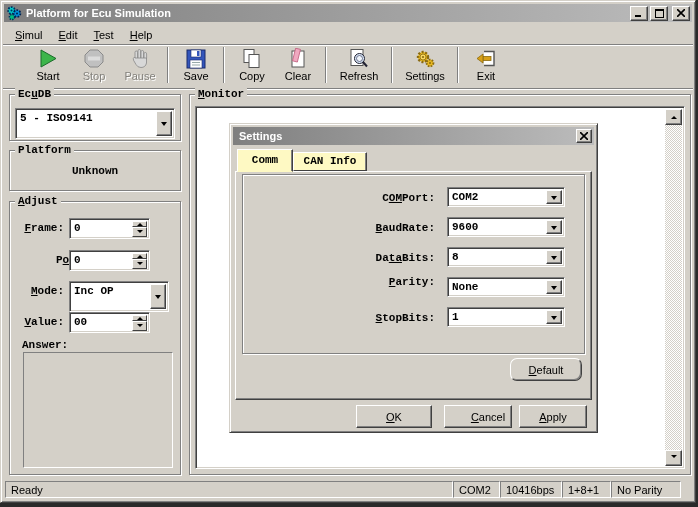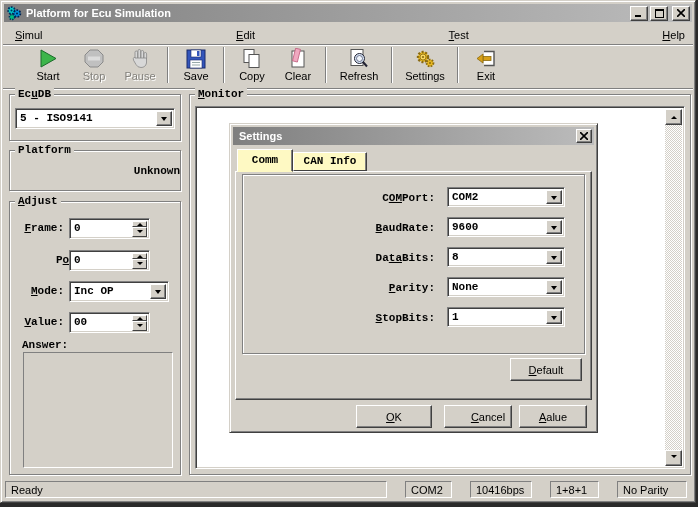--- a/index.html
+++ b/index.html
@@ -18,21 +18,21 @@
   .title-text { color:#fff; font-weight:bold; margin-left:4px; flex:1;
                 white-space:nowrap; overflow:hidden; }
   .tbtn { width:18px; height:15px; background:#d4d0c8; border:1px solid;
           border-color:#fff #404040 #404040 #fff; box-shadow: inset -1px -1px 0 #808080;
           margin-left:2px; display:flex; align-items:center; justify-content:center; }
   .tbtn.gap { margin-left:4px; }
 
   
   .menubar { position:absolute; left:2px; top:24px; right:2px; height:20px;
              display:flex; align-items:center; padding-left:4px;
-             border-bottom:1px solid #808080; box-shadow:0 1px 0 #fff;justify-content:space-between; }
+             border-bottom:1px solid #808080; box-shadow:0 1px 0 #fff; }
   .menu-item { padding:3px 8px; }
 
   
   .toolbar { position:absolute; left:2px; top:46px; right:2px; height:42px;
              display:flex; align-items:flex-start; padding-left:22px;
              border-bottom:1px solid #808080; box-shadow:0 1px 0 #fff; }
   .toolbtn { width:46px; height:40px; display:flex; flex-direction:column; align-items:center;
              background:transparent; border:none; padding-top:1px; font:inherit; }
   .toolbtn.wide { width:56px; }
   .toolbtn .tlabel { margin-top:0px; }
@@ -43,21 +43,21 @@
   
   .mono { font-family:"Liberation Mono", monospace; font-weight:bold; font-size:11px; }
   .groupbox { position:absolute; border:1px solid #808080;
               box-shadow: inset 1px 1px 0 #fff, 1px 1px 0 #fff; }
   .gb-title { position:absolute; top:-7px; left:5px; background:#d4d0c8; padding:0 3px;
               line-height:13px; white-space:nowrap; }
 
   
   .sunken { background:#fff; border:1px solid; border-color:#808080 #fff #fff #808080;
             box-shadow: inset 1px 1px 0 #404040, inset -1px -1px 0 #d4d0c8; }
-  .combo { position:absolute; height:21px; display:flex; align-items:stretch; }
+  .combo { position:absolute; height:31px; display:flex; align-items:stretch; }
   .combo-value { flex:1; padding:3px 0 0 4px; white-space:nowrap; overflow:hidden; }
   .combo-btn { width:16px; margin:2px 2px 2px 0; background:#d4d0c8; border:1px solid;
                border-color:#fff #404040 #404040 #fff; box-shadow: inset -1px -1px 0 #808080;
                display:flex; align-items:center; justify-content:center; }
   .arrow-down { width:0; height:0; border:3px solid transparent; border-top:4px solid #000; margin-top:4px; }
   .spin { position:absolute; height:21px; display:flex; align-items:stretch; }
   .spin-value { flex:1; padding:3px 0 0 4px; white-space:nowrap; overflow:hidden; }
   .spin-btns { width:15px; margin:2px 2px 2px 0; display:flex; flex-direction:column; }
   .spin-up,.spin-down { flex:1; background:#d4d0c8; border:1px solid;
                         border-color:#fff #404040 #404040 #fff;
@@ -101,21 +101,21 @@
              box-shadow: inset -1px -1px 0 #808080; }
   .dlg-group { position:absolute; left:12px; top:50px; width:343px; height:180px;
                border:1px solid #808080; box-shadow: inset 1px 1px 0 #fff, 1px 1px 0 #fff; }
   .dlg-label { position:absolute; width:130px; text-align:right; white-space:nowrap; }
   .pushbtn { position:absolute; background:#d4d0c8; border:1px solid;
              border-color:#fff #404040 #404040 #fff; box-shadow: inset -1px -1px 0 #808080;
              display:flex; align-items:center; justify-content:center; font:inherit; }
 
   
   .statusbar { position:absolute; left:2px; right:2px; bottom:2px; height:22px;
-               display:flex; align-items:flex-start; padding:3px 6px 2px 2px; gap:18px; }
+               display:flex; align-items:flex-start; padding:3px 12px 2px 2px; gap:0; }
   .sb-panel { height:17px; border:1px solid; border-color:#808080 #fff #fff #808080;
               display:flex; align-items:center; padding:0 5px; white-space:nowrap; }
   .sb-msg { flex:1; }
   .sb-com { width:47px; } .sb-baud { width:62px; } .sb-frame { width:49px; } .sb-parity { width:70px; }
 
   u { text-decoration:underline; }
   .center-val { position:absolute; left:0; right:0; text-align:center; }
 </style>
 </head>
 <body>
@@ -269,21 +269,21 @@
     <div class="combo sunken" style="left:5px; top:13px; width:160px;">
       <span class="combo-value mono">5 - ISO9141</span>
       <span class="combo-btn">
             <span class="arrow-down"></span>
           </span>
     </div>
   </div>
 
   <div class="groupbox" style="left:8px; top:149px; width:172px; height:41px;">
     <span class="gb-title mono">Platform</span>
-    <span class="center-val mono" style="top:14px;text-align:right;">Unknown</span>
+    <span class="center-val mono" style="top:14px;">Unknown</span>
   </div>
 
   <div class="groupbox" style="left:8px; top:200px; width:172px; height:274px;">
     <span class="gb-title mono"><span></span><u>A</u><span>djust</span></span>
 
     <span class="mono" style="position:absolute; left:2px; top:20px; width:52px; text-align:right;"><span></span><u>F</u><span>rame:</span></span>
     <div class="spin sunken" style="left:59px; top:16px; width:81px;">
       <span class="spin-value mono">0</span>
       <span class="spin-btns">
         <button class="spin-up">
@@ -380,47 +380,47 @@
     </div>
 
     <span class="dlg-label mono" style="left:75px; top:128px;"><span>Da</span><u>ta</u><span>Bits:</span></span>
     <div class="combo sunken" style="left:217px; top:123px; width:118px; height:20px;">
       <span class="combo-value mono">8</span>
       <span class="combo-btn">
             <span class="arrow-down"></span>
           </span>
     </div>
 
-    <span class="dlg-label mono" style="left:75px; top:158px;"><span></span><u>P</u><span>arity:</span></span>
+    <span class="dlg-label mono" style="left:75px; top:152px;"><span></span><u>P</u><span>arity:</span></span>
     <div class="combo sunken" style="left:217px; top:153px; width:118px; height:20px;">
       <span class="combo-value mono">None</span>
       <span class="combo-btn">
             <span class="arrow-down"></span>
           </span>
     </div>
 
     <span class="dlg-label mono" style="left:75px; top:188px;"><span></span><u>S</u><span>topBits:</span></span>
     <div class="combo sunken" style="left:217px; top:183px; width:118px; height:20px;">
       <span class="combo-value mono">1</span>
       <span class="combo-btn">
             <span class="arrow-down"></span>
           </span>
     </div>
 
-    <button class="pushbtn mono" style="left:280px; top:234px; width:72px; height:23px;">
+    <button class="pushbtn mono" style="left:280px; top:234px; width:72px; height:23px;border-radius:7px;">
           <span><span></span><u>D</u><span>efault</span></span>
         </button>
     <button class="pushbtn mono" style="left:126px; top:281px; width:76px; height:23px;">
           <span><span></span><u>O</u><span>K</span></span>
         </button>
     <button class="pushbtn mono" style="left:214px; top:281px; width:68px; height:23px;padding-left:20px;">
           <span><span></span><u>C</u><span>ancel</span></span>
         </button>
     <button class="pushbtn mono" style="left:289px; top:281px; width:68px; height:23px;">
-          <span><span></span><u>A</u><span>alue</span></span>
+          <span><span></span><u>A</u><span>pply</span></span>
         </button>
   </div>
 
   <div class="statusbar">
     <span class="sb-panel sb-msg">Ready</span>
     <span class="sb-panel sb-com">COM2</span>
     <span class="sb-panel sb-baud">10416bps</span>
     <span class="sb-panel sb-frame">1+8+1</span>
     <span class="sb-panel sb-parity">No Parity</span>
   </div>

